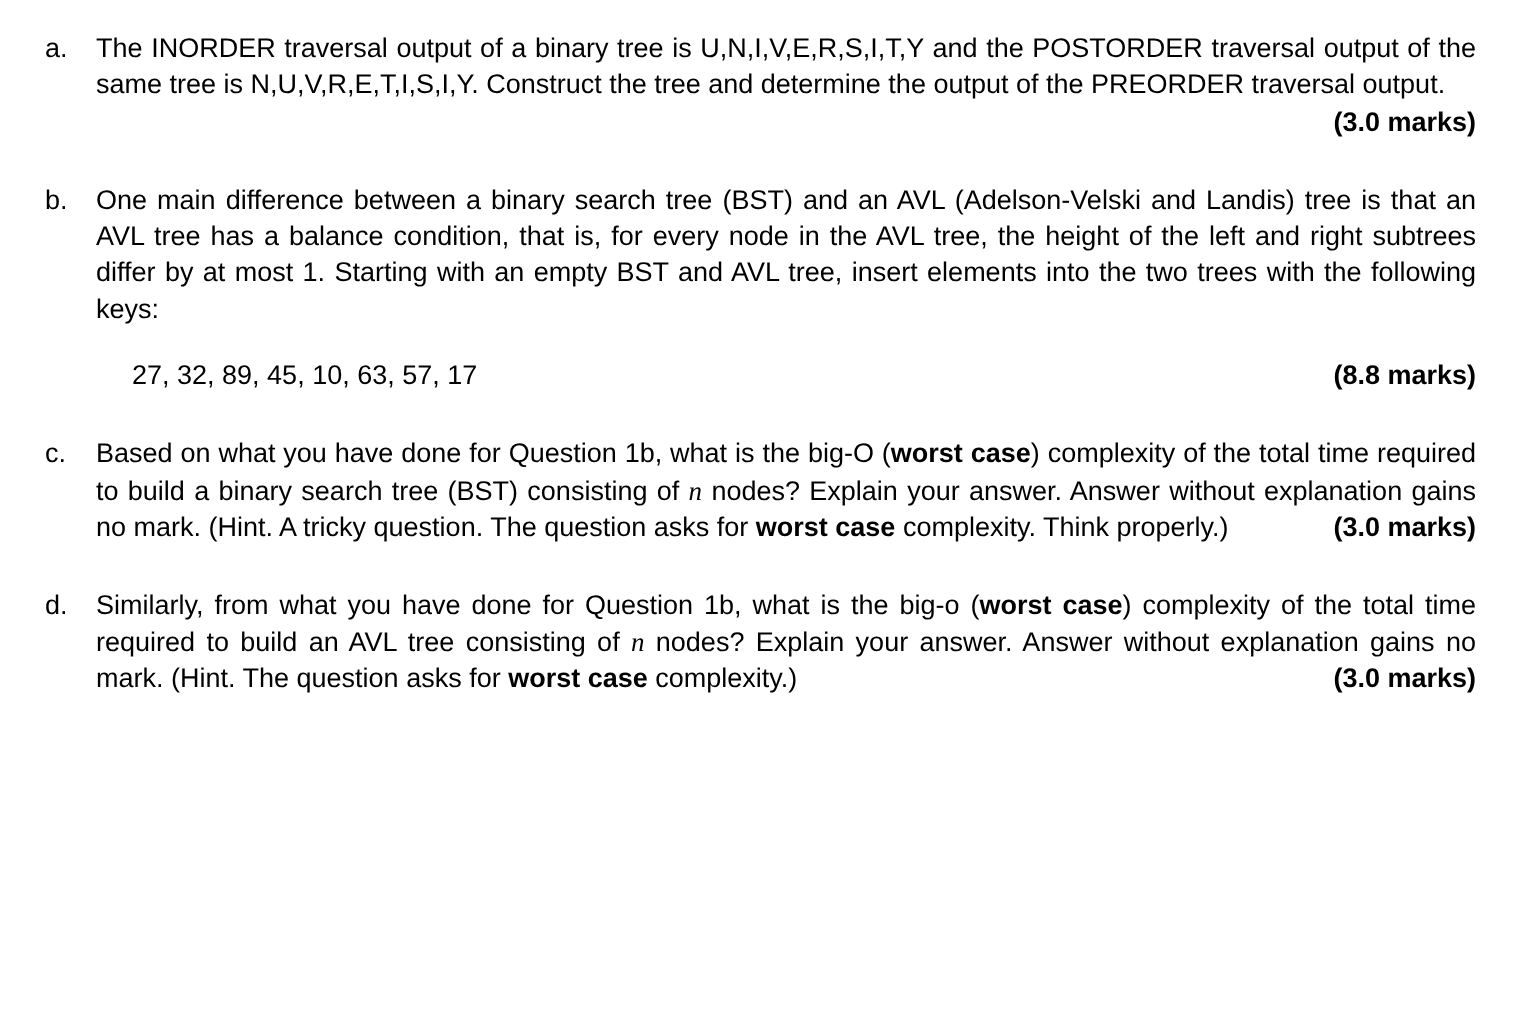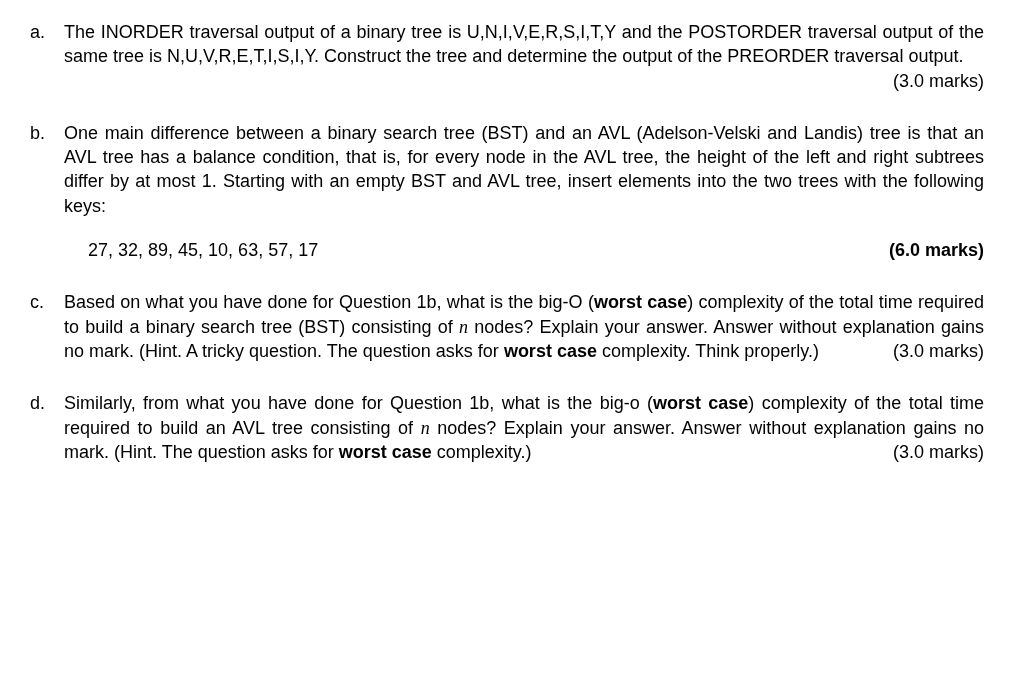--- a/index.html
+++ b/index.html
@@ -32,21 +32,21 @@
       flex: 1;
     }
     .q-text {
       text-align: justify;
     }
     .bold {
       font-weight: bold;
       margin-top: 23px;
     }
     .marks {
-      font-weight: normal;
+      font-weight: bold;
       float: right;
       margin-left: 24px;
     }
     .keys-line {
       margin-top: 20px;
       display: flex;
       justify-content: space-between;
       align-items: baseline;
       padding-left: 24px;
     }
@@ -74,21 +74,21 @@
 </div>
 
 <div class="question">
   <div class="q-label">b.</div>
   <div class="q-body">
     <div class="q-text">
       <span>One main difference between a binary search tree (BST) and an AVL (Adelson-Velski and Landis) tree is that an AVL tree has a balance condition, that is, for every node in the AVL tree, the height of the left and right subtrees differ by at most 1. Starting with an empty BST and AVL tree, insert elements into the two trees with the following keys:</span>
     </div>
     <div class="keys-line">
       <span class="keys">27, 32, 89, 45, 10, 63, 57, 17</span>
-      <span class="marks-right">(6.0 marks)</span>
+      <span class="marks-right">(8.8 marks)</span>
     </div>
   </div>
 </div>
 
 <div class="question">
   <div class="q-label">c.</div>
   <div class="q-body">
     <div class="q-text">
       <span>Based on what you have done for Question 1b, what is the big-O (</span><span class="bold">worst case</span><span>) complexity of the total time required to build a binary search tree (BST) consisting of </span><span class="italic-n">n</span><span> nodes? Explain your answer. Answer without explanation gains no mark. (Hint. A tricky question. The question asks for </span><span class="bold">worst case</span><span> complexity. Think properly.)</span>
       <span class="marks">(3.0 marks)</span>

